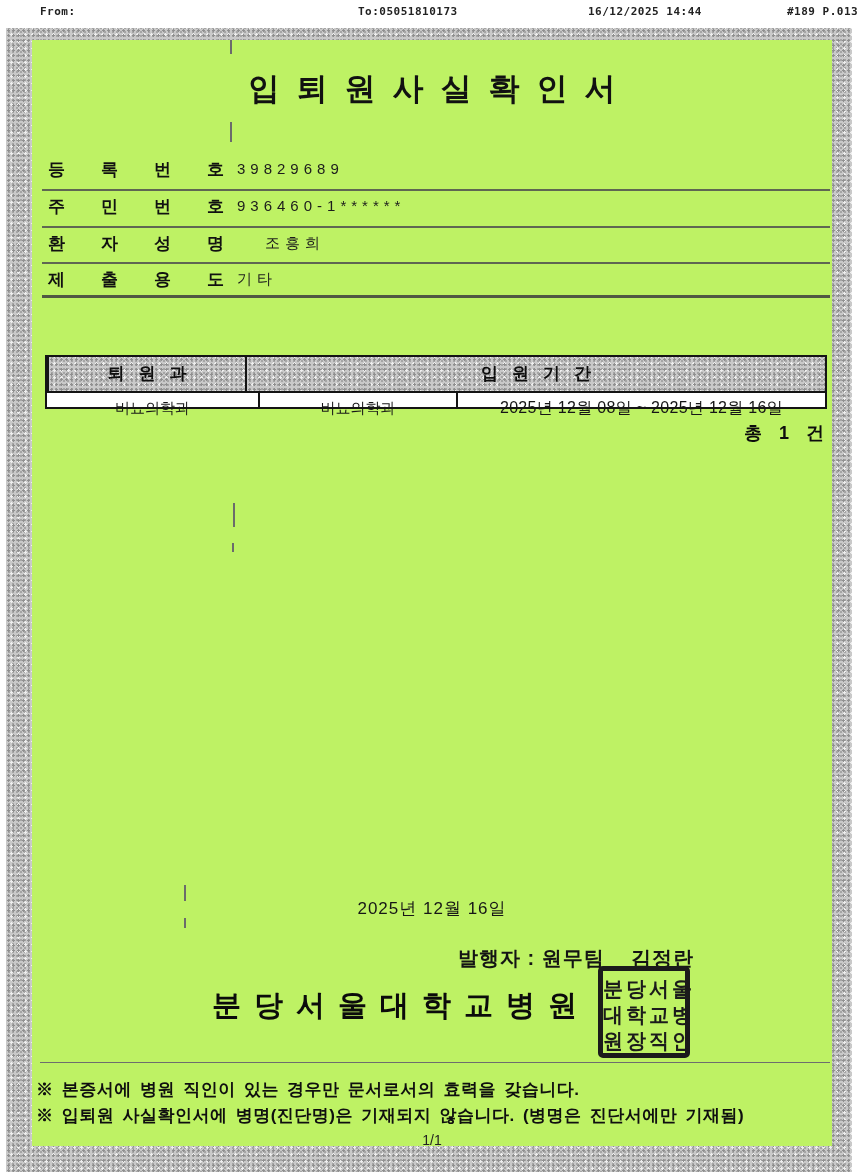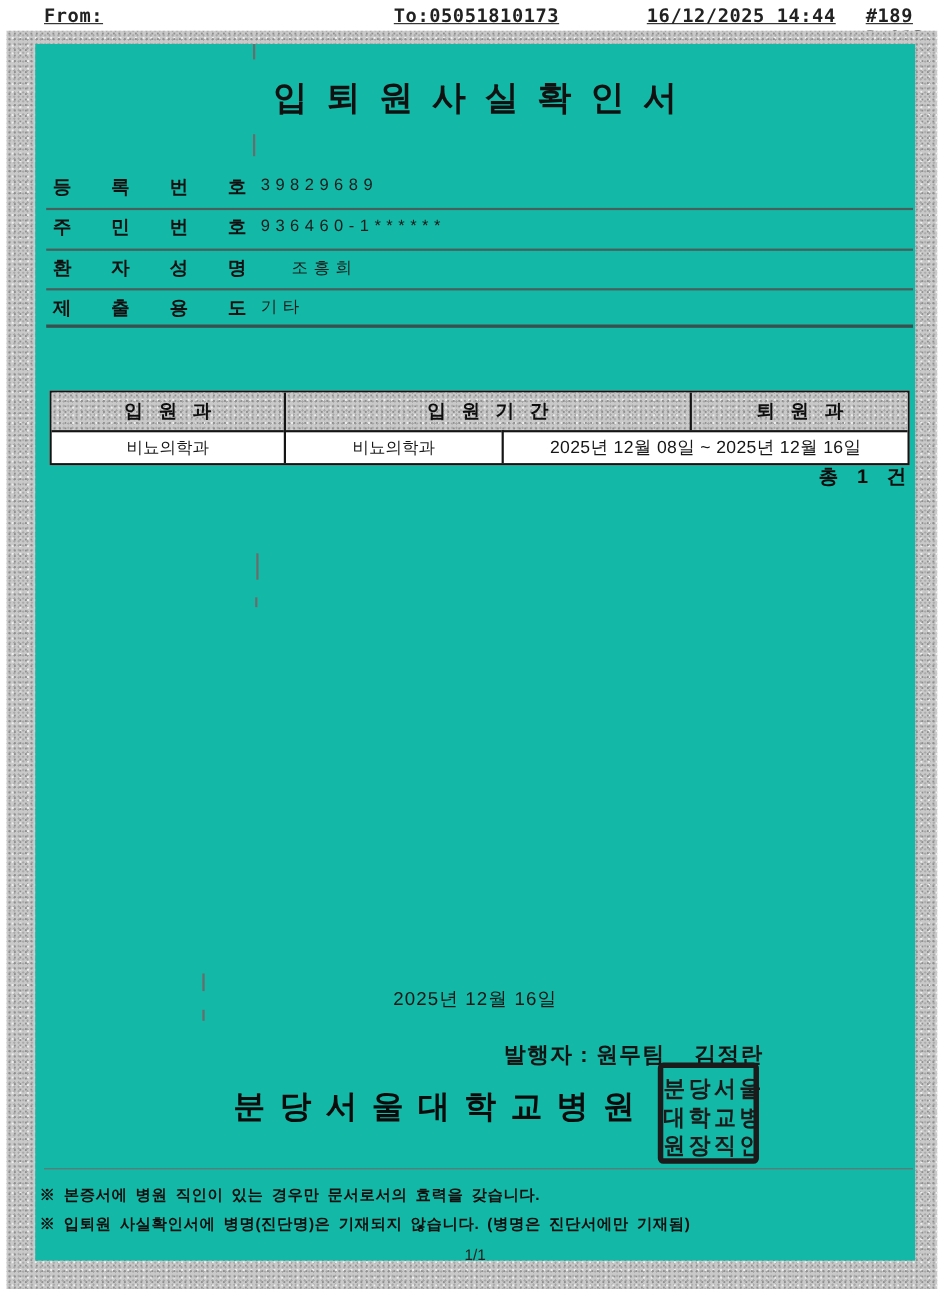--- a/index.html
+++ b/index.html
@@ -1,74 +1,74 @@
 <!DOCTYPE html>
 <html><head>
 <meta charset="utf-8">
 <style>
   * { margin:0; padding:0; box-sizing:border-box; }
   body { background:#ffffff; font-family:"Liberation Sans", sans-serif; color:#1a1a1a; }
   .stage { position:relative; width:864px; height:1172px; background:#ffffff; overflow:hidden; }
 
   
   .fax-strip { position:absolute; left:0; top:0; width:864px; height:28px; background:#ffffff; }
-  .fax-item { position:absolute; top:5px; font-family:"DejaVu Sans Mono", monospace; font-size:17px; font-weight:bold; color:#222; letter-spacing:0.5px;text-decoration:underline; }
+  .fax-item { position:absolute; top:5px; font-family:"DejaVu Sans Mono", monospace; font-size:11px; font-weight:bold; color:#222; letter-spacing:0.5px; }
   .fax-from { left:40px; }
   .fax-to { left:358px; }
   .fax-dt { left:588px;text-align:center; }
   .fax-ref { left:744px;margin-left:43px; }
 
   
   .noise, .th-cell {
     background-color:#c9c9c9;
     background-image:
       radial-gradient(#8f8f8f 1px, transparent 1.3px),
       radial-gradient(#efefef 1px, transparent 1.3px),
       radial-gradient(#a5a5a5 0.8px, transparent 1px);
     background-size:5px 5px, 7px 7px, 4px 4px;
     background-position:0 0, 2px 3px, 1px 2px;
   }
   .noise { position:absolute; left:6px; top:28px; width:846px; height:1144px; }
 
   
-  .page { position:absolute; left:32px; top:40px; width:800px; height:1106px; background:#14b8a6; }
+  .page { position:absolute; left:32px; top:40px; width:800px; height:1106px; background:#bef264; }
 
   .tick { position:absolute; width:2px; background:#6b6b6b; }
 
   .doc-title { position:absolute; top:28px; left:0; width:100%; text-align:center;
     font-family:"DejaVu Serif", serif; font-size:31px; font-weight:700; color:#111;
     letter-spacing:17px; padding-left:17px; }
 
   
   .field-label { position:absolute; left:16px; width:200px; font-size:17px; font-weight:bold; letter-spacing:36px; white-space:nowrap; color:#111; }
   .field-value { position:absolute; left:205px; font-size:15px; font-weight:400; letter-spacing:5px; white-space:nowrap; color:#1c1c1c; }
   .rule { position:absolute; left:10px; width:788px; height:2px; background:#4f4f4f; opacity:.85; }
 
   
   .tbl { position:absolute; left:13px; top:315px; width:782px; border:2px solid #141414; background:#fff; }
   .tr { display:flex; width:100%; }
   .th-cell { height:34px; line-height:34px; text-align:center; font-size:17px; font-weight:bold; color:#0e0e0e; letter-spacing:14px; padding-left:14px; overflow:hidden; }
-  .td-cell { height:30px; line-height:30px; text-align:center; font-size:15px; font-weight:500; color:#161616; border-top:2px solid #141414; }
+  .td-cell { height:16px; line-height:30px; text-align:center; font-size:15px; font-weight:500; color:#161616; border-top:2px solid #141414; }
   .c1 { width:211px; }
   .c2 { width:198px; border-left:2px solid #141414; }
   .c3 { flex:1; border-left:2px solid #141414; }
   .td-period { font-size:16px; letter-spacing:0.3px; }
 
   .total { position:absolute; top:381px; right:6px; font-size:18px; font-weight:bold; letter-spacing:2px; word-spacing:8px; color:#0d0d0d; }
 
   .confirm { position:absolute; top:806px; left:0; width:100%; text-align:center; font-size:18px; font-weight:bold; letter-spacing:2.5px; word-spacing:8px; color:#0f0f0f; }
   .issue-date { position:absolute; top:857px; left:0; width:100%; text-align:center; font-size:17px; font-weight:500; letter-spacing:1px; color:#161616; }
   .issuer { position:absolute; top:905px; left:426px; font-size:20px; font-weight:600; letter-spacing:1px; white-space:pre; color:#141414; }
 
   .hospital-name { position:absolute; top:946px; left:180px; font-size:29px; font-weight:800; letter-spacing:13px; white-space:nowrap; color:#0b0b0b; }
   .seal { position:absolute; top:926px; left:566px; width:92px; height:92px; border:5px solid #1b1b1b; border-radius:5px; text-align:center; padding-top:5px; }
   .seal-line { font-family:"DejaVu Serif", serif; font-size:20px; font-weight:900; letter-spacing:3px; line-height:26px; color:#1b1b1b; transform:scaleY(1.04); white-space:nowrap; }
 
   .footer-rule { position:absolute; top:1022px; left:8px; width:790px; height:1px; background:#6e6e6e; }
-  .note { position:absolute; left:4px; font-size:14px; font-weight:bold; letter-spacing:0.5px; word-spacing:3px; white-space:nowrap; color:#0f0f0f; }
+  .note { position:absolute; left:4px; font-size:17px; font-weight:bold; letter-spacing:0.5px; word-spacing:3px; white-space:nowrap; color:#0f0f0f; }
   .note1 { top:1038px; }
   .note2 { top:1064px; }
   .pageno { position:absolute; top:1092px; left:0; width:100%; text-align:center; font-size:14px; font-weight:500; color:#222; }
 </style>
 </head>
 <body>
 
 <div class="stage">
 
   <div class="fax-strip">
@@ -102,23 +102,22 @@
     <div class="field-label" style="top:192px;">환자성명</div>
     <div class="field-value" style="top:194px;margin-left:28px;">조흥희</div>
     <div class="rule" style="top:222px;"></div>
 
     <div class="field-label" style="top:228px;">제출용도</div>
     <div class="field-value" style="top:230px;">기타</div>
     <div class="rule" style="top:255px; height:3px; background:#3d3d3d;"></div>
 
     <div class="tbl">
       <div class="tr">
-        <div class="th-cell c1">입원과</div>
+        <div class="th-cell c2">퇴원과</div>
         <div class="th-cell c3">입원기간</div>
-        <div class="th-cell c2">퇴원과</div>
       </div>
       <div class="tr">
         <div class="td-cell c1">비뇨의학과</div>
         <div class="td-cell c2">비뇨의학과</div>
         <div class="td-cell c3 td-period">2025년 12월 08일  ~  2025년 12월 16일</div>
       </div>
     </div>
 
     <div class="total">총 1 건</div>
 

